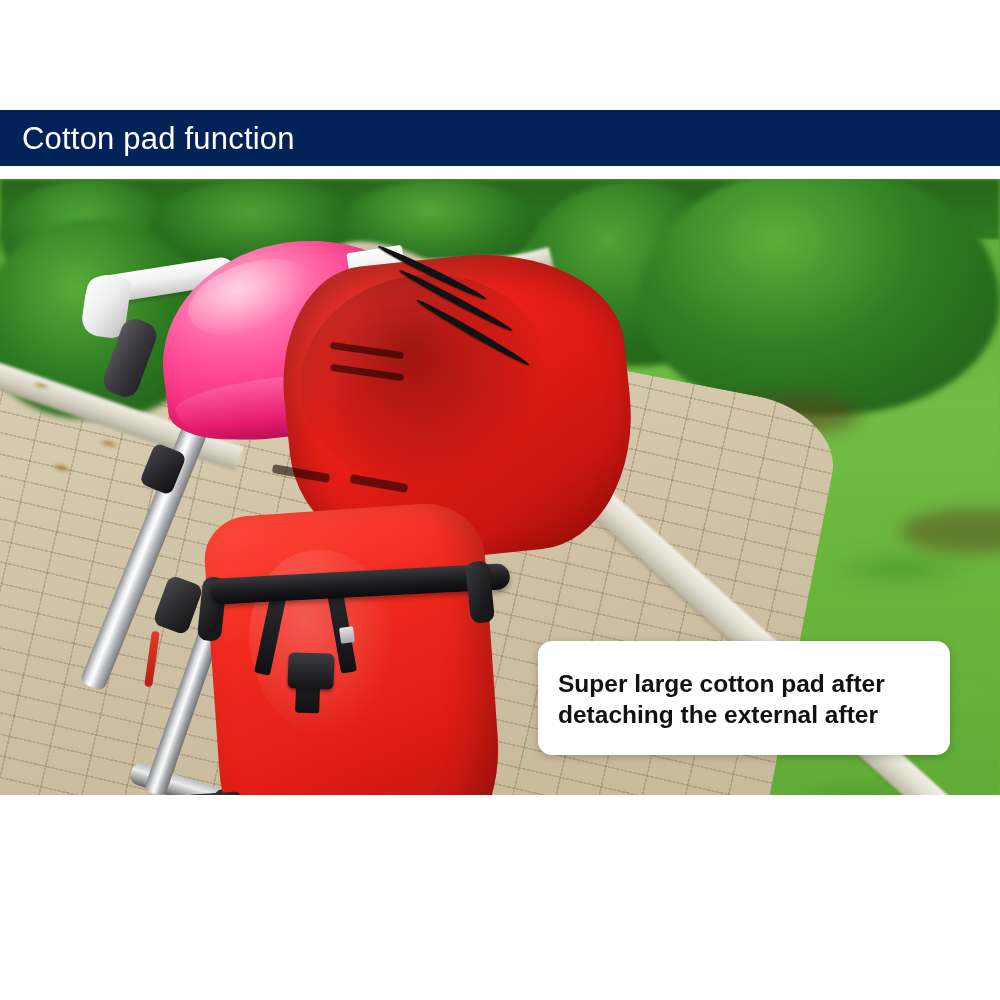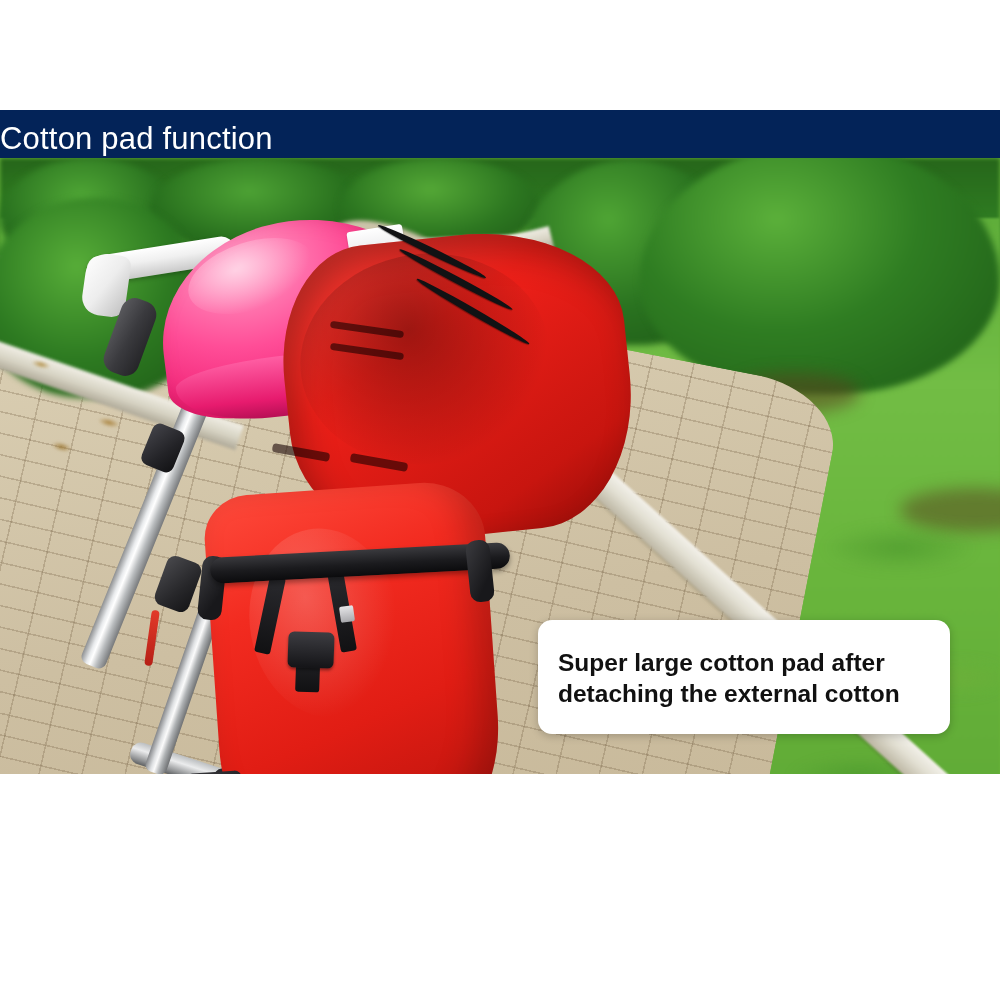--- a/index.html
+++ b/index.html
@@ -28,29 +28,30 @@
     height: 56px;
     background: #032358;
     display: flex;
     align-items: center;
   }
   #title-banner .banner-text {
     color: #ffffff;
     font-size: 31px;
     font-weight: 400;
     letter-spacing: 0.2px;
+    padding-left: 22px;
     line-height: 1;
     font-family: "Liberation Sans", sans-serif;
   }
 
   
   #photo {
     position: absolute;
     left: 0;
-    top: 158px;
+    top: 179px;
     width: 1000px;
     height: 616px;
     overflow: hidden;
     background: #6ab43a;
   }
 
   
   .layer { position: absolute; }
 
   .bg-lawn-top {
@@ -564,17 +565,17 @@
       <div class="s fork fork1"></div>
       <div class="s fork fork2"></div>
 
       <div class="s wheel wheel-front-r">
         
       </div>
     </div>
 
     <div id="callout">
       <div class="line">Super large cotton pad after</div>
-      <div class="line">detaching the external cotton</div>
+      <div class="line">detaching the external after</div>
     </div>
 
   </div>
 </div>
 
 </body></html>

